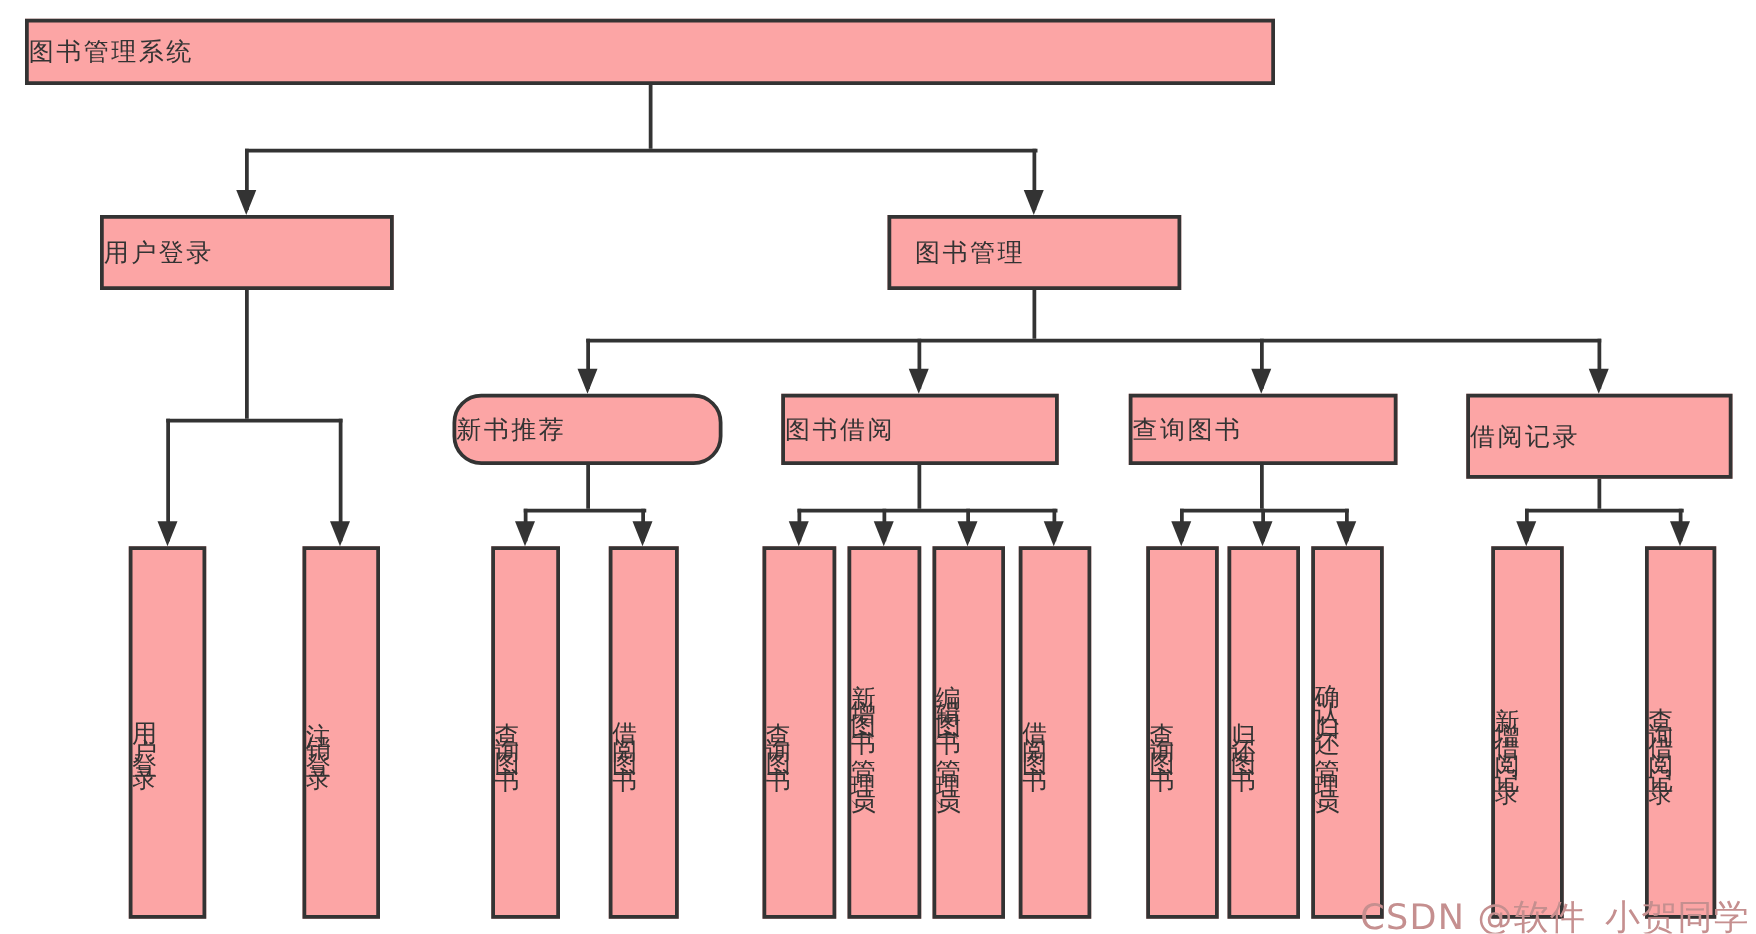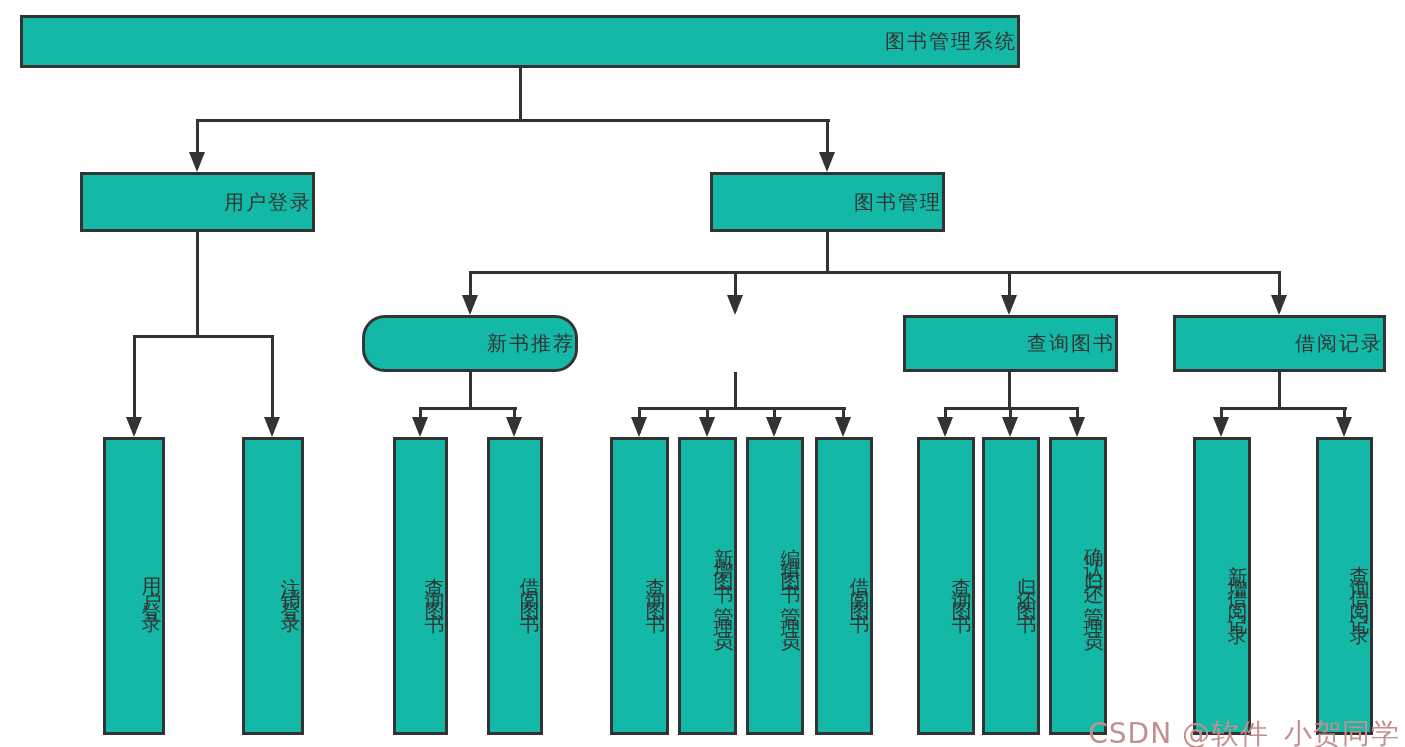--- a/index.html
+++ b/index.html
@@ -2,22 +2,22 @@
 <html><head>
 <meta charset="utf-8">
 <style>
   html,body { margin:0; padding:0; background:#ffffff; }
   .stage {
     position:relative; width:1405px; height:747px; background:#ffffff;
     font-family:"DejaVu Sans","Liberation Sans",sans-serif; color:#333333;
     overflow:hidden;
   }
   .box {
-    position:absolute; background:#14b8a6; border:3px solid #333333;
-    box-sizing:border-box; display:flex; align-items:center; justify-content:flex-end;
+    position:absolute; background:#fca5a5; border:3px solid #333333;
+    box-sizing:border-box; display:flex; align-items:center; justify-content:flex-start;
     font-size:20px; letter-spacing:2px; text-align:center; z-index:2;
   }
   .vbox span {
     writing-mode:vertical-rl; letter-spacing:12px; line-height:1;
     display:inline-block;
   }
   .line  { position:absolute; background:#333333; z-index:1; }
   .arrow {
     position:absolute; width:0; height:0; z-index:1;
     border-left:8px solid transparent; border-right:8px solid transparent;
@@ -33,31 +33,34 @@
 
 <div class="stage">
 
   <div class="box" style="left:20px; top:15px; width:1000px; height:53px;">
     <span>图书管理系统</span>
   </div>
 
   <div class="box" style="left:80px; top:172px; width:235px; height:60px;">
     <span>用户登录</span>
   </div>
-  <div class="box" style="left:710px; top:172px; width:235px; height:60px;">
+  <div class="box" style="left:710px; top:172px; width:235px; height:60px;padding-left:19px;">
     <span>图书管理</span>
   </div>
 
   <div class="box" style="left:362px; top:315px; width:216px; height:57px;border-radius:23px;">
     <span>新书推荐</span>
   </div>
+  <div class="box" style="left:625px; top:315px; width:222px; height:57px;">
+    <span>图书借阅</span>
+  </div>
   <div class="box" style="left:903px; top:315px; width:215px; height:57px;">
     <span>查询图书</span>
   </div>
-  <div class="box" style="left:1173px; top:315px; width:213px; height:57px;">
+  <div class="box" style="left:1173px; top:315px; width:213px; height:68px;">
     <span>借阅记录</span>
   </div>
 
   <div class="box vbox" style="left:103px; top:437px; width:62px; height:298px;">
     <span>用户登录</span>
   </div>
   <div class="box vbox" style="left:242px; top:437px; width:62px; height:298px;">
     <span>注销登录</span>
   </div>
 

